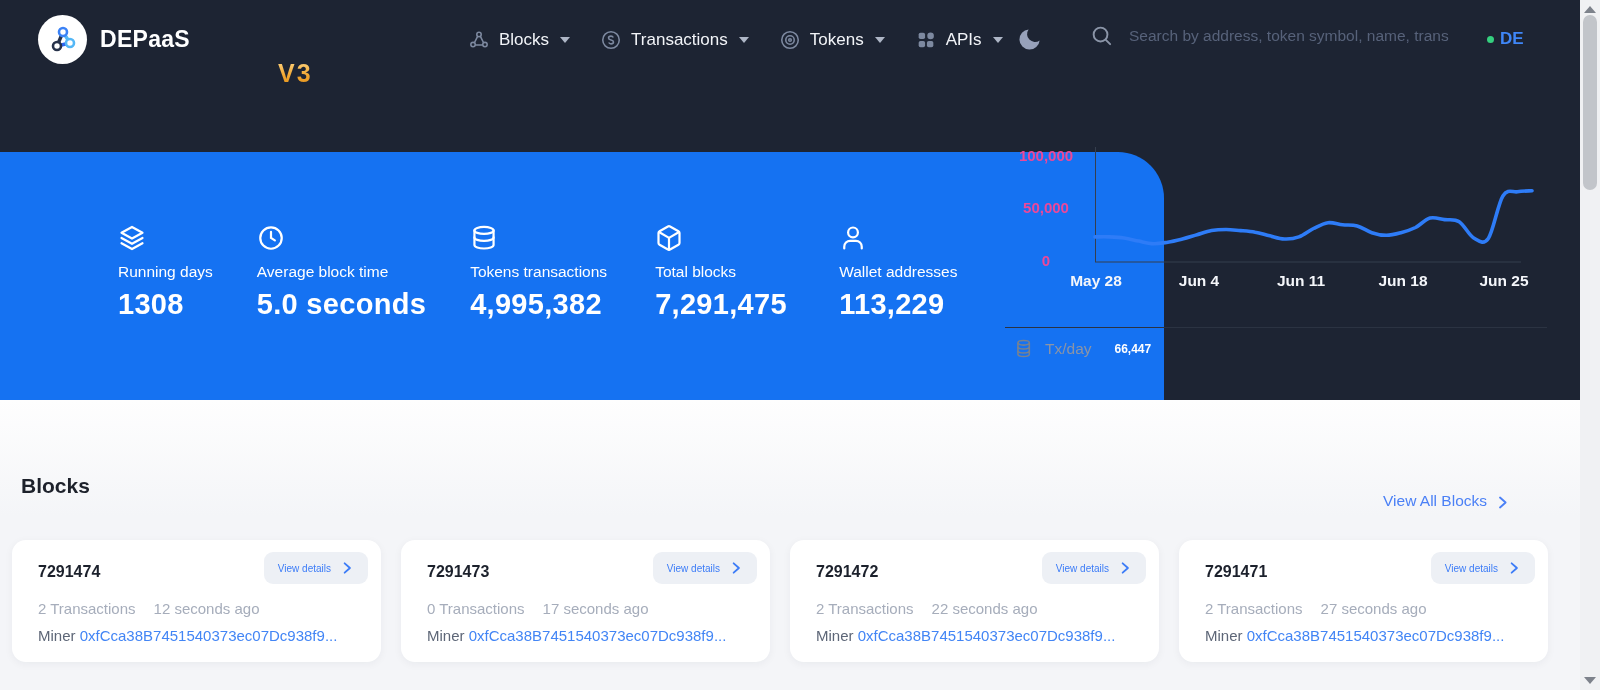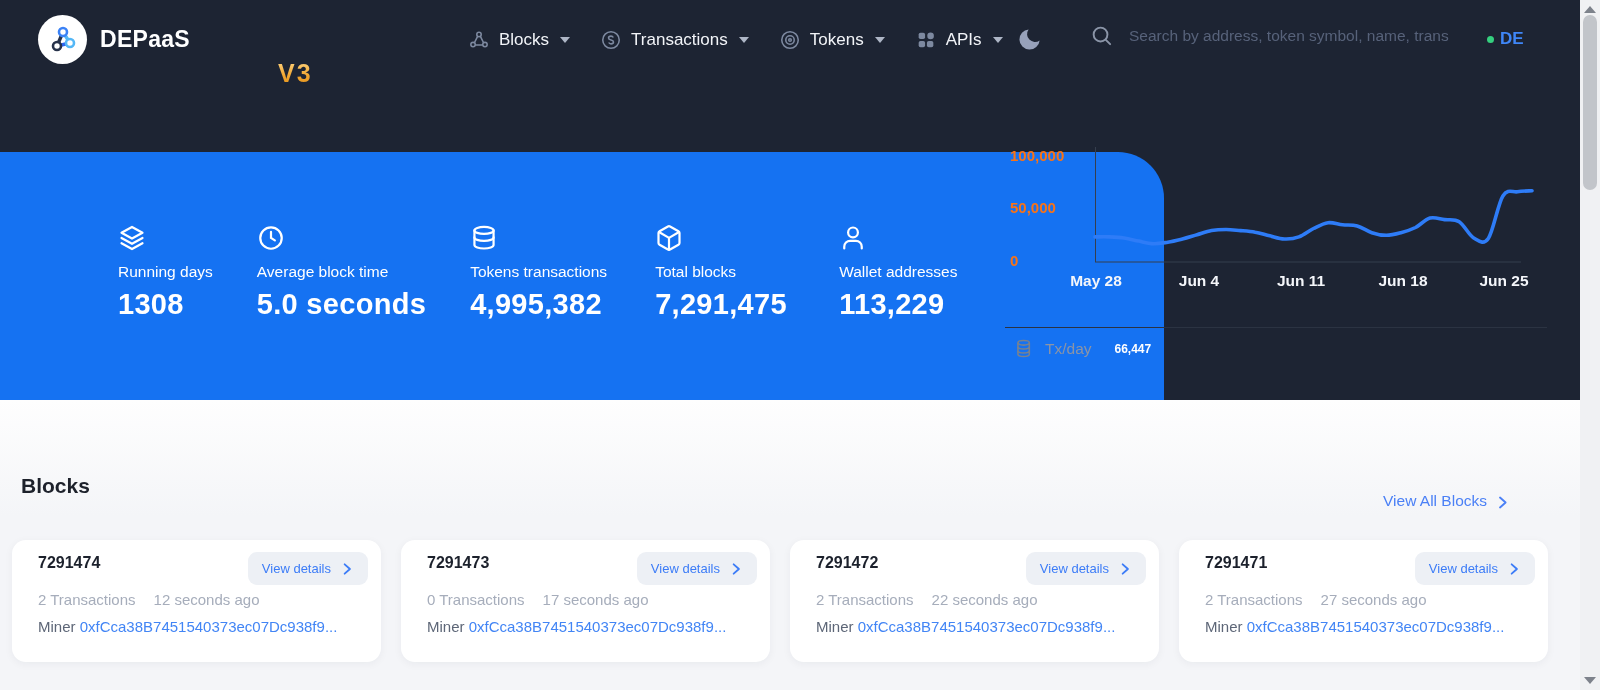--- a/index.html
+++ b/index.html
@@ -34,42 +34,42 @@
                 display:flex; gap:44px; padding:72px 0 0 118px; }
   .stat { display:flex; flex-direction:column; color:#ffffff; }
   .stat:nth-child(1){ min-width:91px; } .stat:nth-child(2){ min-width:161px; }
   .stat:nth-child(3){ min-width:141px; } .stat:nth-child(4){ min-width:140px; }
   .stat-icon { height:32px; margin-bottom:7px; color:#fff; }
   .stat-icon svg { width:28px; height:28px; }
   .stat-label { font-size:15.5px; margin-bottom:7px; }
   .stat-value { font-size:29px; font-weight:700; letter-spacing:.3px; }
 
   
-  .ylabel { position:absolute; left:1010px; width:72px; text-align:left; font-size:15px; font-weight:600; color:#f97316; }
+  .ylabel { position:absolute; left:1010px; width:72px; text-align:center; font-size:15px; font-weight:600; color:#ec4899; }
   .ylabel.y0 { top:147px; } .ylabel.y1 { top:199px; } .ylabel.y2 { top:252px; }
   .chart-svg { position:absolute; left:1095px; top:145px; width:440px; height:122px; overflow:visible; }
   .xlabel { position:absolute; top:272px; transform:translateX(-50%); font-size:15.5px; font-weight:600; color:#f4f6fa; white-space:nowrap; }
   .x0{left:1096px;} .x1{left:1199px;} .x2{left:1301px;text-align:center;} .x3{left:1403px;} .x4{left:1504px;}
   .chart-divider { position:absolute; left:1005px; top:327px; width:542px; height:1px; background:#2b3342; }
   .txday { position:absolute; left:1014px; top:338px; display:flex; align-items:center; gap:10px; }
   .txday-icon { width:21px; height:21px; color:#79828f; display:inline-flex; }
   .txday-label { font-size:15.5px; color:#8b94a6; }
   .txday-value { font-size:12px; font-weight:700; color:#ffffff; margin-left:13px; }
 
   
   .content { position:absolute; left:0; top:400px; width:1580px; height:290px;
              background:linear-gradient(180deg,#fefefe 0%,#f4f5f8 40%,#f4f5f8 100%); }
   .section-title { position:absolute; left:21px; top:74px; font-size:21px; font-weight:700; color:#1d212b; }
   .view-all { position:absolute; right:70px; top:92px; display:flex; align-items:flex-end; gap:8px; color:#4b80f6; font-size:15.5px; cursor:pointer; text-decoration:none; }
   .view-all .chev { width:15px; height:15px; display:inline-flex; }
   .cards { position:absolute; left:12px; top:140px; display:flex; gap:20px; }
   .card { width:369px; height:122px; background:#ffffff; border-radius:14px; box-shadow:0 2px 8px rgba(20,30,60,.05); padding:14px 26px; position:relative; }
-  .card-number { font-size:16px; font-weight:700; color:#1c212c; }
+  .card-number { font-size:16px; font-weight:700; color:#1c212c; margin-top:9px; }
   .card-btn { position:absolute; right:13px; top:12px; background:#edf0f5; border:none; border-radius:9px; padding:9px 14px;
-              display:flex; align-items:center; gap:9px; color:#3c7cf7; font-size:13px; font-family:"Liberation Sans", sans-serif; cursor:pointer;text-align:center; }
+              display:flex; align-items:center; gap:9px; color:#3c7cf7; font-size:10px; font-family:"Liberation Sans", sans-serif; cursor:pointer;text-align:center; }
   .card-btn .chev { width:14px; height:14px; display:inline-flex; }
   .card-meta { margin-top:19px; display:flex; gap:18px; font-size:15px; color:#a6adbb; }
   .card-miner { margin-top:10px; font-size:15px; white-space:nowrap; }
   .miner-label { color:#5d6677; }
   .miner-addr { color:#4285f5; cursor:pointer; }
 
   
   .scrollbar { position:absolute; right:0; top:0; width:20px; height:690px; background:#f0f1f3; }
   .sb-up { position:absolute; top:6px; left:4px; width:0; height:0; border-left:6px solid transparent; border-right:6px solid transparent; border-bottom:7px solid #7d828b; cursor:pointer; }
   .sb-down { position:absolute; bottom:6px; left:4px; width:0; height:0; border-left:6px solid transparent; border-right:6px solid transparent; border-top:7px solid #7d828b; cursor:pointer; }

